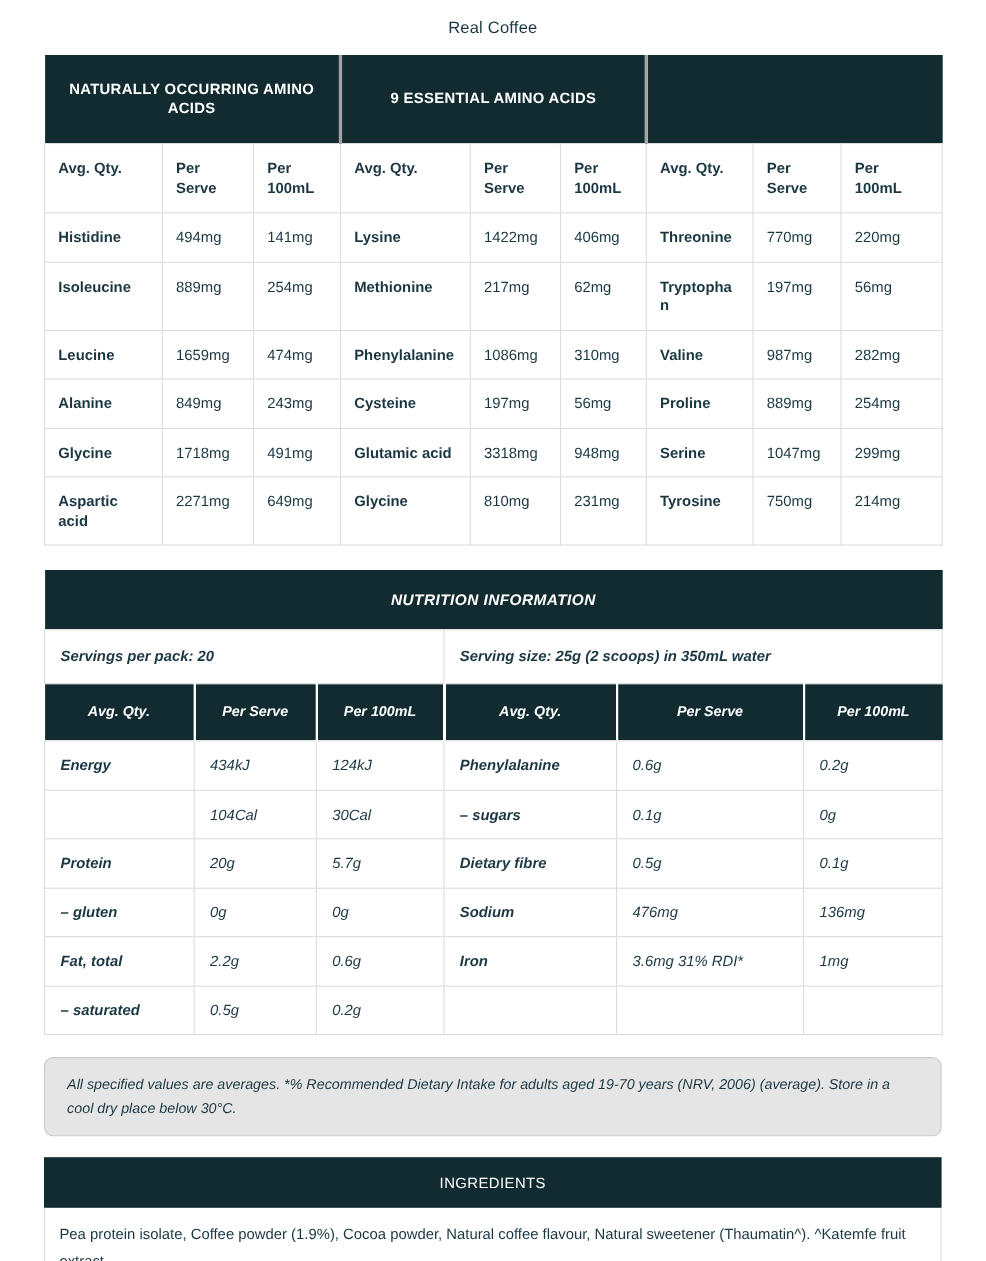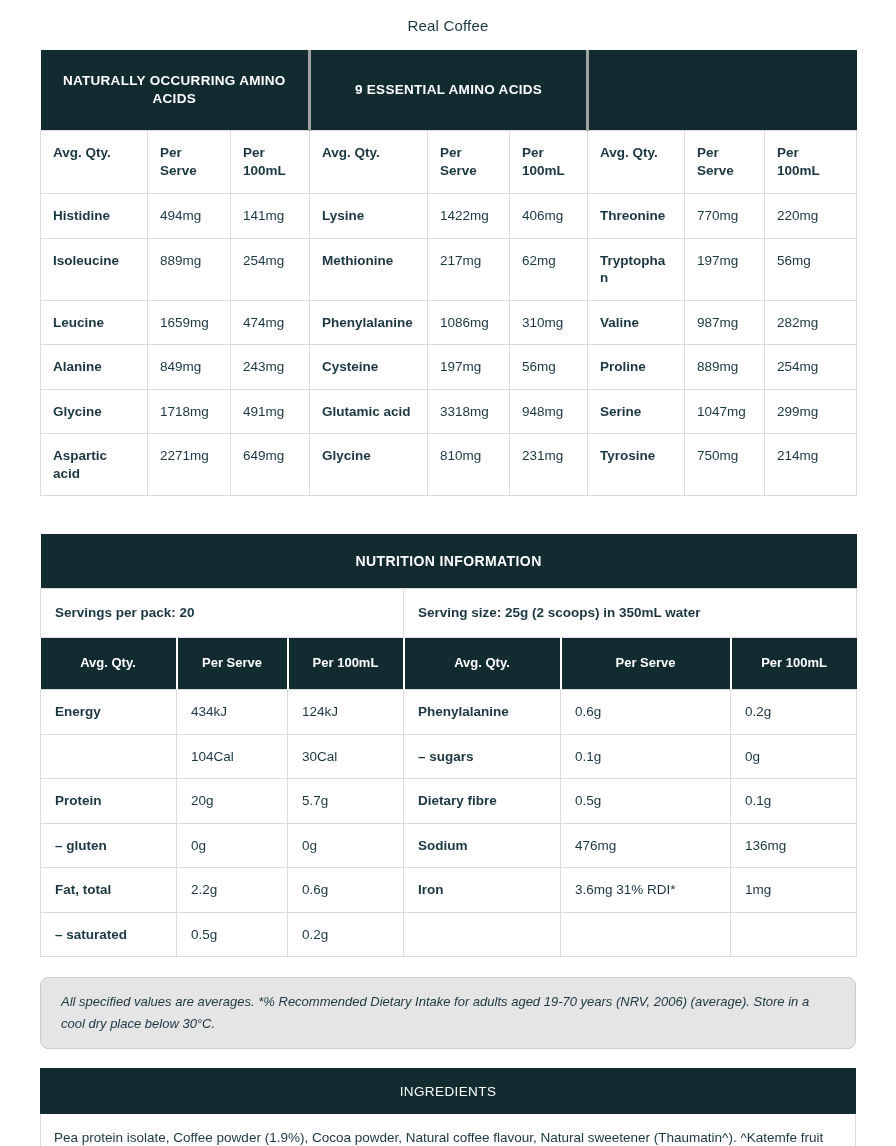--- a/index.html
+++ b/index.html
@@ -49,21 +49,21 @@
     padding:6px 14px;
   }
   .amino th.group.sep{border-left:3px solid #a3a3a3;}
   .amino th.sub{
     font-weight:700;
     padding:13px 12px 14px 12px;
     height:34px;
   }
   .amino td{padding:13px 12px;}
   .amino td.lbl{font-weight:700;}
-  .nutri{margin-top:38px;}
+  .nutri{margin-top:22px;font-style:italic;}
   .nutri th.title{
     height:42px;
     text-align:center;
     vertical-align:middle;
     font-size:14px;
     letter-spacing:.4px;
     padding:6px;
   }
   .nutri td.serv{
     font-weight:700;

